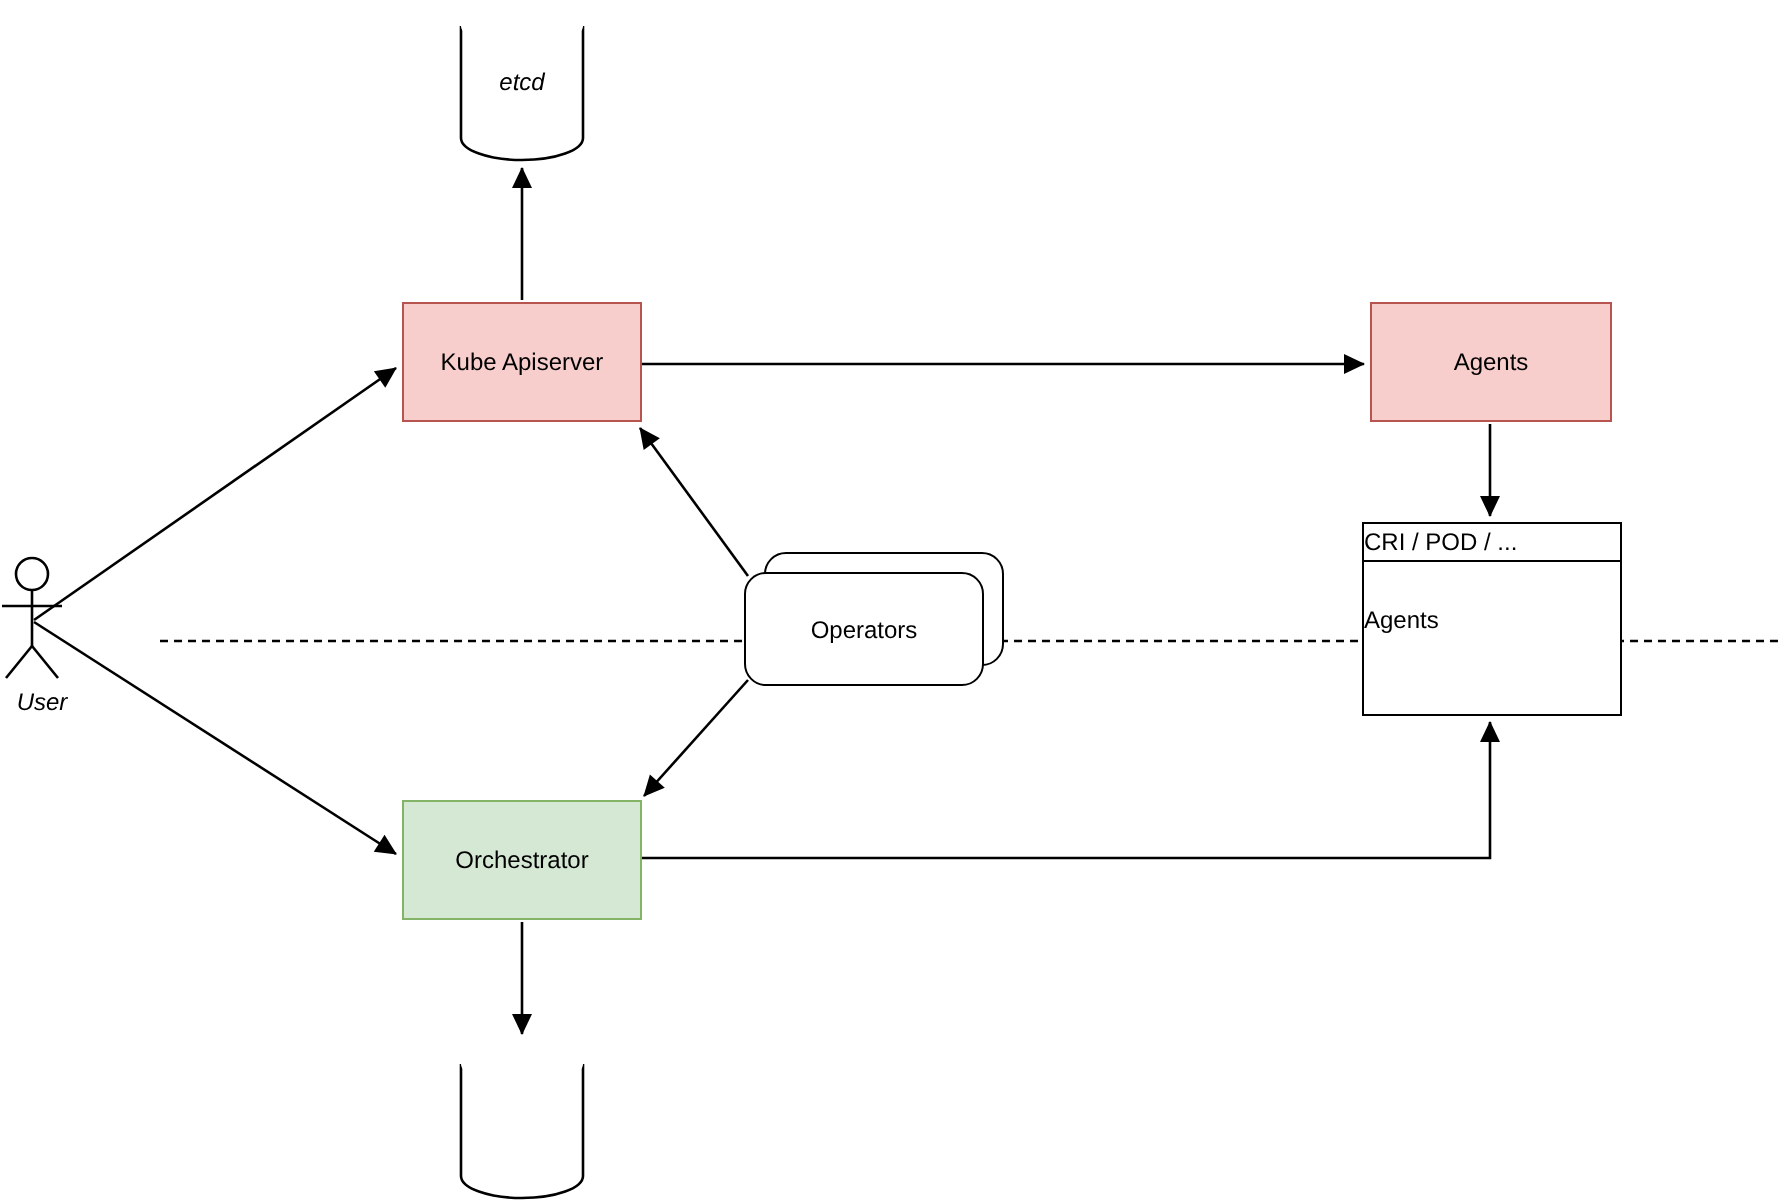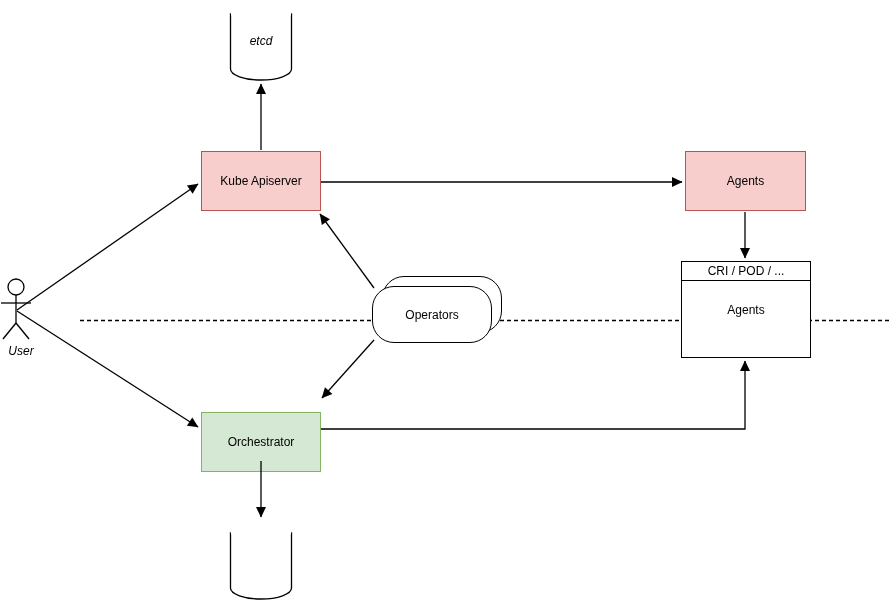--- a/index.html
+++ b/index.html
@@ -16,28 +16,28 @@
   .layer{position:absolute;left:0;top:0;width:892px;height:601px;pointer-events:none;}
   .layer.bottom{z-index:0;}
   .layer.top{z-index:2;}
   .node{
     position:absolute;z-index:1;box-sizing:border-box;
     display:flex;align-items:center;justify-content:center;text-align:center;
     background:#fff;border:1.3px solid var(--line);
   }
   .node.red{background:var(--node-red-fill);border-color:var(--node-red-stroke);}
   .node.green{background:var(--node-green-fill);border-color:var(--node-green-stroke);}
-  .rounded{border-radius:22px;}
+  .rounded{border-radius:11px;}
   .frame{
     position:absolute;z-index:1;box-sizing:border-box;
     background:#fff;border:1.3px solid var(--line);
     display:flex;flex-direction:column;
   }
   .frame-row{
-    box-sizing:border-box;display:flex;align-items:center;justify-content:center;text-align:center;
+    box-sizing:border-box;display:flex;align-items:center;justify-content:flex-start;text-align:center;
   }
   .frame-row.header{height:19px;border-bottom:1.3px solid var(--line);}
   .frame-row.body{height:57px;}
   .frame-row.footer{height:19px;border-top:1.3px solid var(--line);}
   .lbl{
     position:absolute;z-index:3;display:flex;align-items:center;justify-content:center;
     text-align:center;pointer-events:none;font-style:italic;
   }
   svg line,svg path,svg polyline,svg circle{stroke:var(--line);}
   .edge{fill:none;stroke-width:1.3px;}
@@ -56,21 +56,21 @@
   </svg>
 
   <div class="node red" style="left:201px;top:151px;width:120px;height:60px">
     <span>Kube Apiserver</span>
   </div>
 
   <div class="node red" style="left:685px;top:151px;width:121px;height:60px">
     <span>Agents</span>
   </div>
 
-  <div class="node green" style="left:201px;top:412px;width:120px;height:60px">
+  <div class="node green" style="left:201px;top:400px;width:120px;height:60px">
     <span>Orchestrator</span>
   </div>
 
   <div class="node rounded" style="left:382px;top:276px;width:120px;height:57px"></div>
   <div class="node rounded" style="left:372px;top:286px;width:120px;height:57px">
     <span>Operators</span>
   </div>
 
   <div class="frame" style="left:681px;top:261px;width:130px;height:97px">
     <div class="frame-row header">

